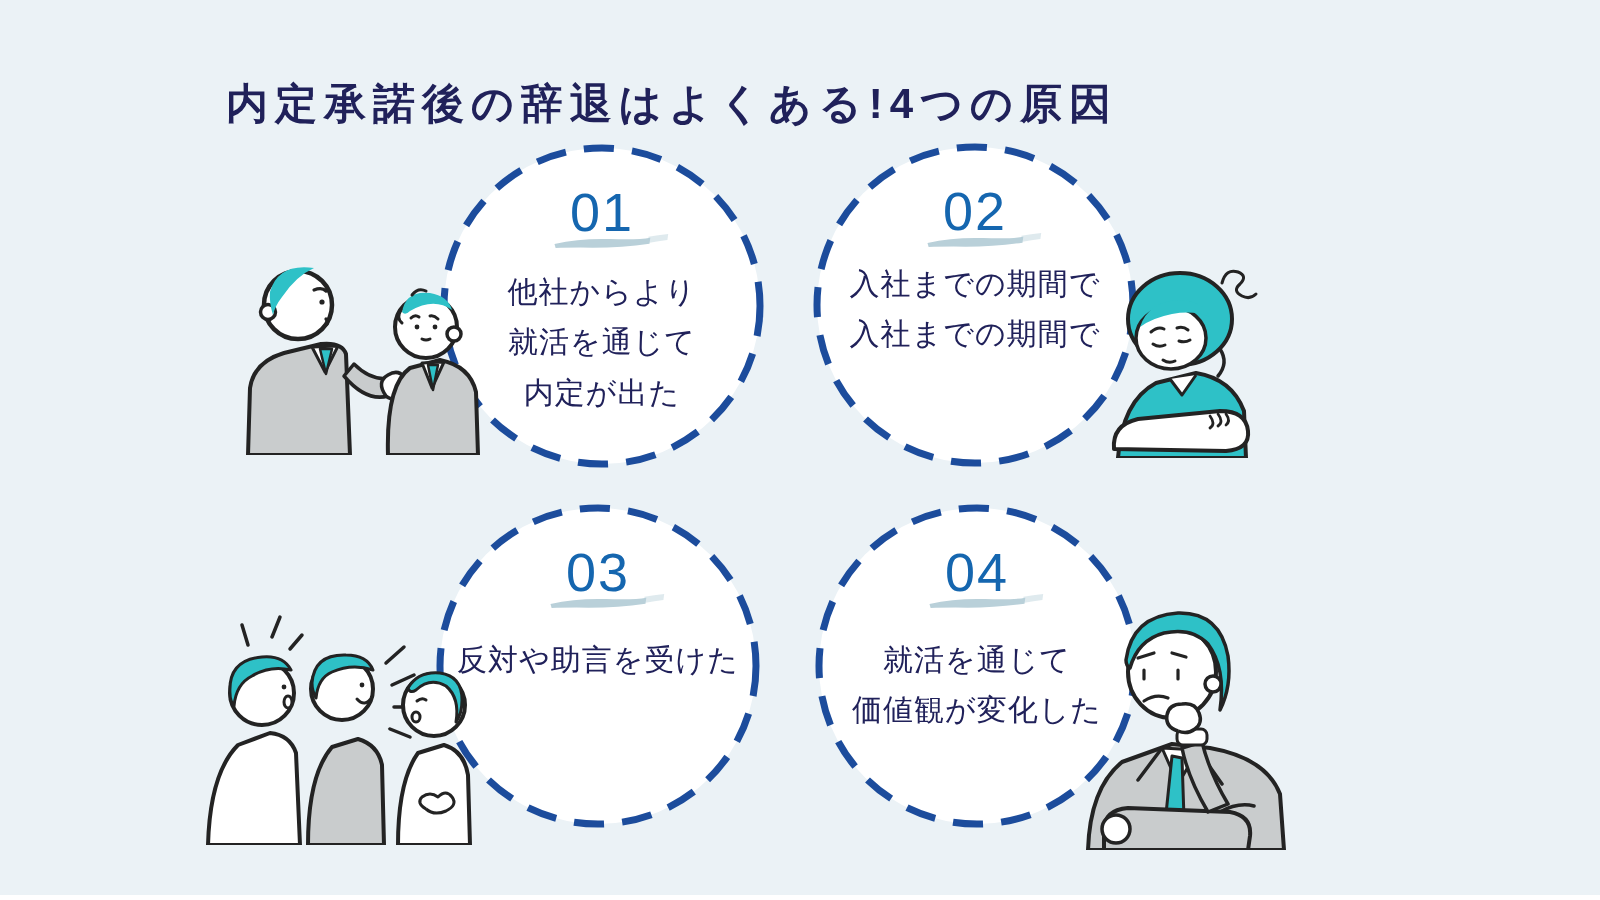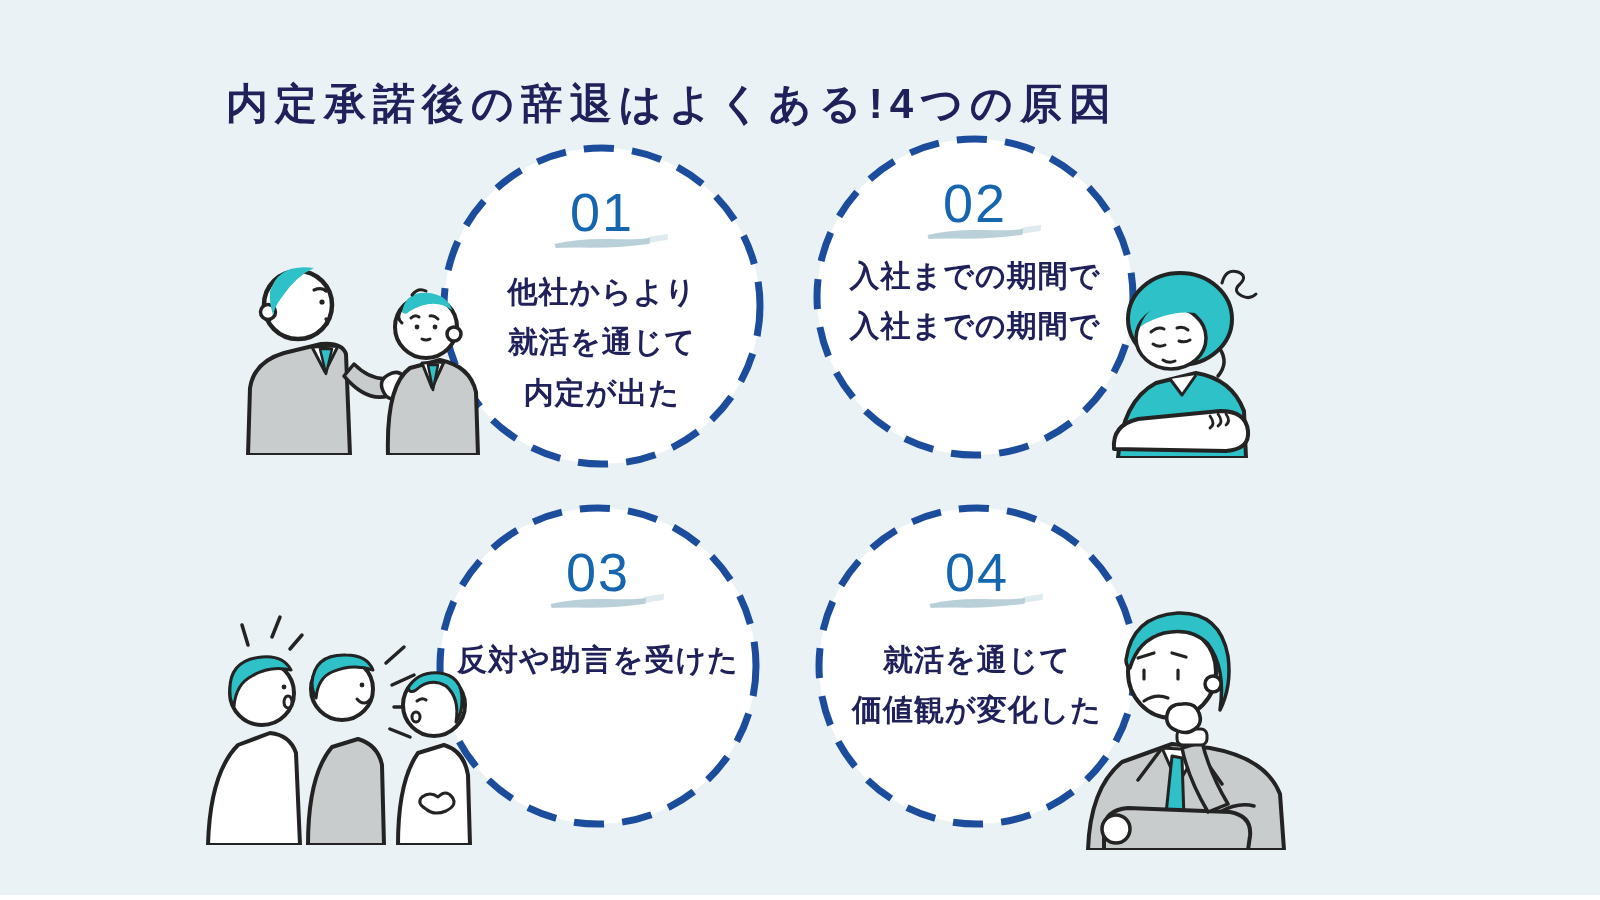--- a/index.html
+++ b/index.html
@@ -21,26 +21,26 @@
     position:absolute;inset:0;display:flex;flex-direction:column;
     align-items:center;padding-top:38px;box-sizing:border-box;
   }
   .numwrap{position:relative;height:66px;display:flex;align-items:center;justify-content:flex-end;}
   .num{
     position:relative;z-index:2;font-size:54px;font-weight:400;
     color:#1566af;letter-spacing:2px;line-height:1;
   }
   .brush{position:absolute;left:50%;bottom:-6px;transform:translateX(-42%) rotate(-2deg);z-index:1;}
   .lines{
-    margin-top:22px;text-align:center;font-size:30px;font-weight:700;
+    margin-top:22px;text-align:center;font-size:30px;font-weight:400;
     color:#20215a;line-height:1.68;letter-spacing:1px;
   }
   .illus{position:absolute;z-index:3;}
   .c1{left:437px;top:141px;}
-  .c2{left:810px;top:132px;}
+  .c2{left:810px;top:140px;}
   .c3{left:433px;top:501px;}
   .c4{left:812px;top:501px;}
   .i1{left:226px;top:250px;}
   .i2{left:1104px;top:253px;}
   .i3{left:190px;top:613px;}
   .i4{left:1080px;top:598px;}
 </style>
 </head>
 <body>
 

